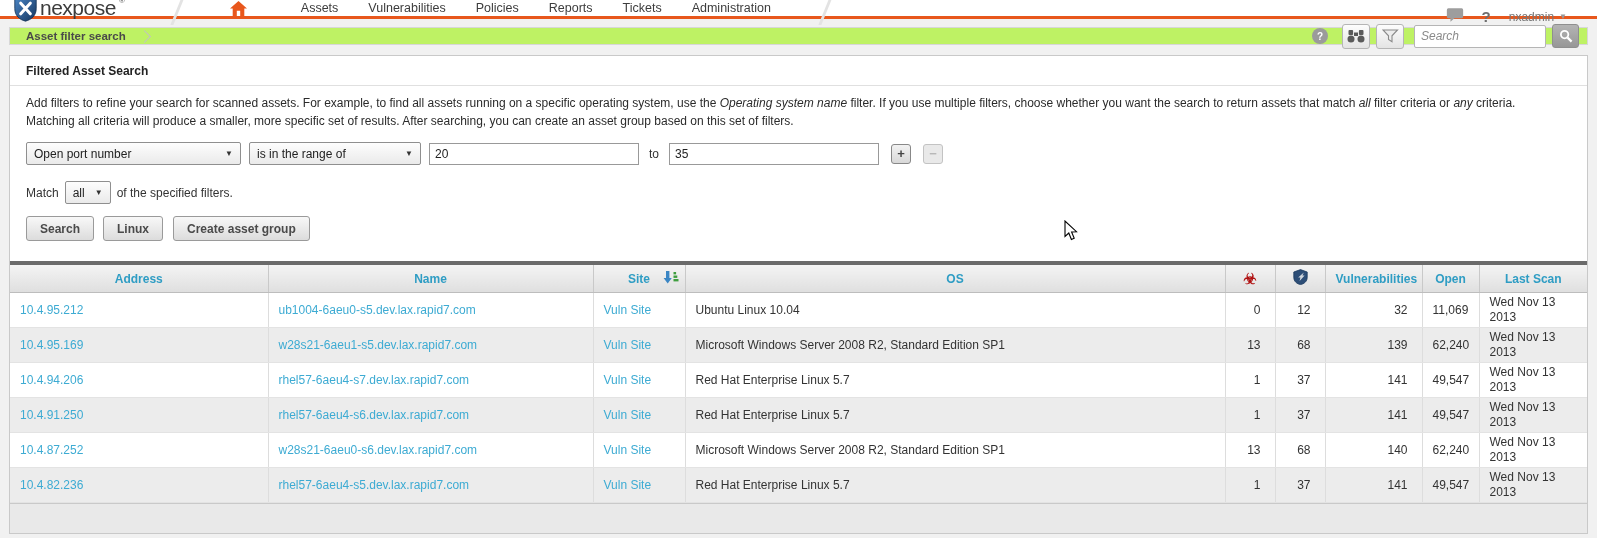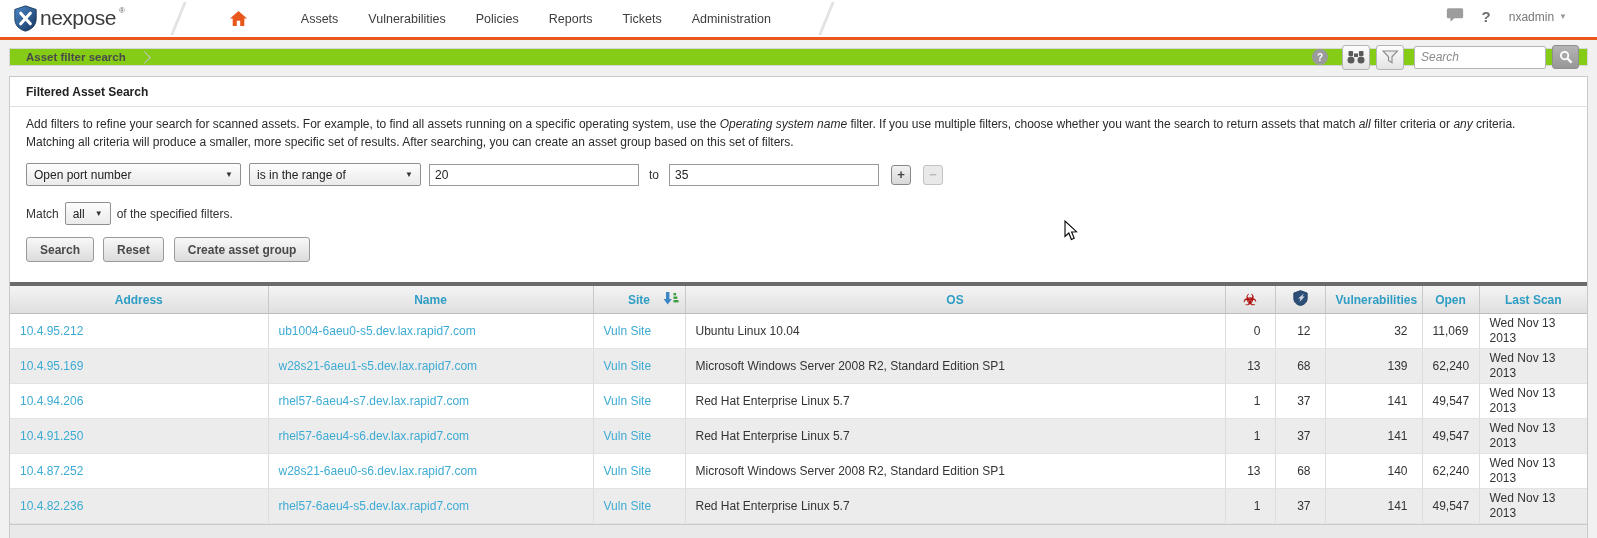--- a/index.html
+++ b/index.html
@@ -3,39 +3,39 @@
 <meta charset="utf-8">
 <style>
   * { margin:0; padding:0; box-sizing:border-box; }
   html,body { width:1597px; height:538px; overflow:hidden; }
   body {
     font-family:"Liberation Sans", sans-serif;
     font-size:12px; color:#333; background:#f1f1f1; position:relative;
   }
   
   .topbar {
-    height:40px; background:#fff; border-bottom:3px solid var(--accent-orange,#e8571c);
+    height:19px; background:#fff; border-bottom:3px solid var(--accent-orange,#e8571c);
     display:flex; align-items:center; position:relative; padding-left:14px;gap:28px;
   }
   .brand { display:flex; align-items:flex-start; gap:3px; cursor:pointer; }
   .brand-text { font-size:21px; color:#3c3c3c; letter-spacing:-0.5px; line-height:26px; }
   .brand-reg { font-size:8px; color:#666; margin-top:1px; }
   .slash { width:3px; height:33px; background:#e3e3e3; transform:skewX(-22deg); }
   .slash.s1 { margin-left:24px; }
   .slash.s2 { margin-left:26px; }
   .home { margin-left:22px; display:flex; align-items:center; cursor:pointer; }
   .navitems { display:flex; margin-left:26px; gap:30px; }
   .navitems a { color:#3d3d3d; text-decoration:none; font-size:12.5px; }
   .topright { position:absolute; right:30px; top:0; height:33px; display:flex; align-items:center; gap:18px; }
   .qmark { font-size:15px; font-weight:bold; color:#6e6e6e; cursor:pointer; }
   .user { display:flex; align-items:center; gap:5px; color:#787878; cursor:pointer; }
   .user .caret { font-size:8px; color:#999; }
   
   .crumbbar {
-    margin:8px 9px 0; height:17px; background:#84cc16; border:1px solid #d7d7d7;
+    margin:8px 9px 0; height:17px; background:#bef264; border:1px solid #d7d7d7;
     display:flex; align-items:center; padding:8px 10px; position:relative;
   }
   .crumb { font-weight:bold; font-size:11.5px; color:#4a4a4a; margin-left:6px; cursor:pointer; }
   .crumb-chev { width:9px; height:9px; border-top:1px solid #c2c2c2; border-right:1px solid #c2c2c2;
     transform:rotate(45deg); margin-left:14px; }
   .crumb-right { position:absolute; right:8px; display:flex; align-items:center; gap:6px; }
   .helpcircle { width:16px; height:16px; border-radius:50%; background:#9b9b9b; color:#fff;
     font-size:10px; font-weight:bold; display:flex; align-items:center; justify-content:center;
     margin-right:8px; cursor:pointer; }
   .iconbtn { width:28px; height:25px; border:1px solid #b5b5b5; border-radius:3px;
@@ -196,21 +196,21 @@
     <span>Match</span>
     <div class="sel sel-match">
       <span>all</span>
       <span class="caret">▼</span>
     </div>
     <span>of the specified filters.</span>
   </div>
 
   <div class="actions">
     <button class="btn">Search</button>
-    <button class="btn">Reset</button>
+    <button class="btn">Linux</button>
     <button class="btn wide">Create asset group</button>
   </div>
 
   <div class="table-wrap">
     <table>
       <colgroup>
         <col style="width:258px">
           <col style="width:325px">
           <col style="width:92px">
           <col style="width:540px">

